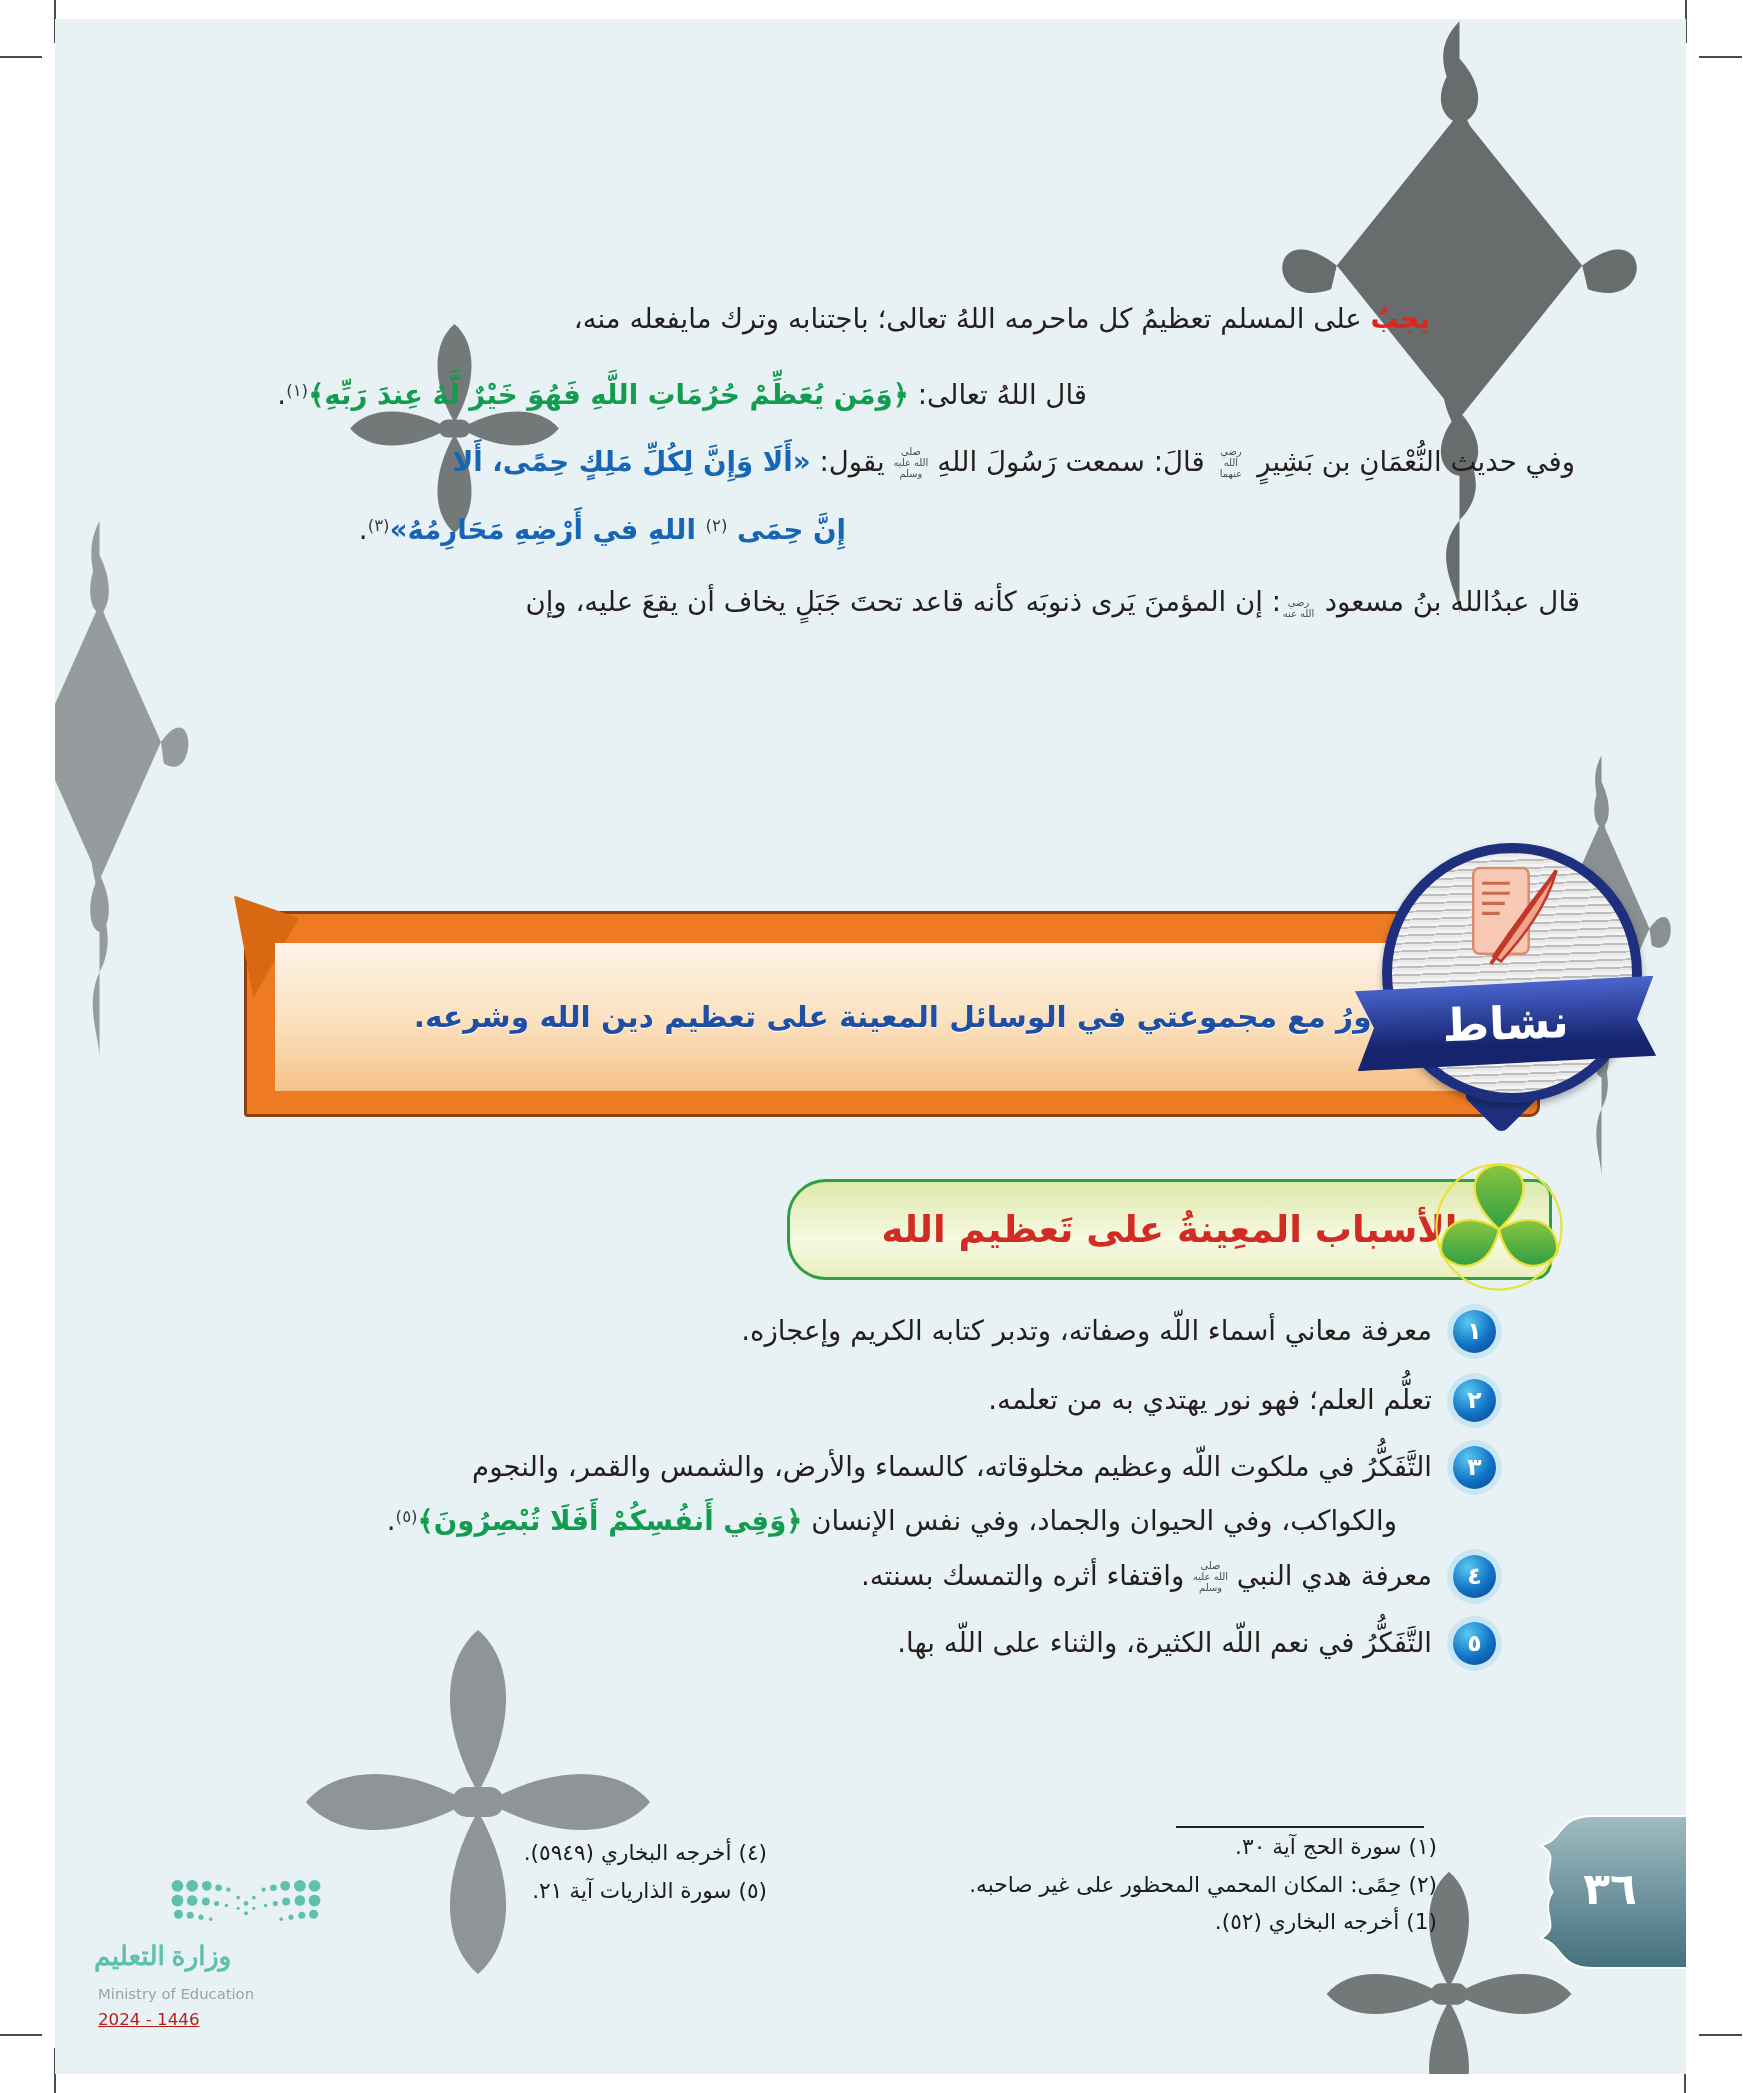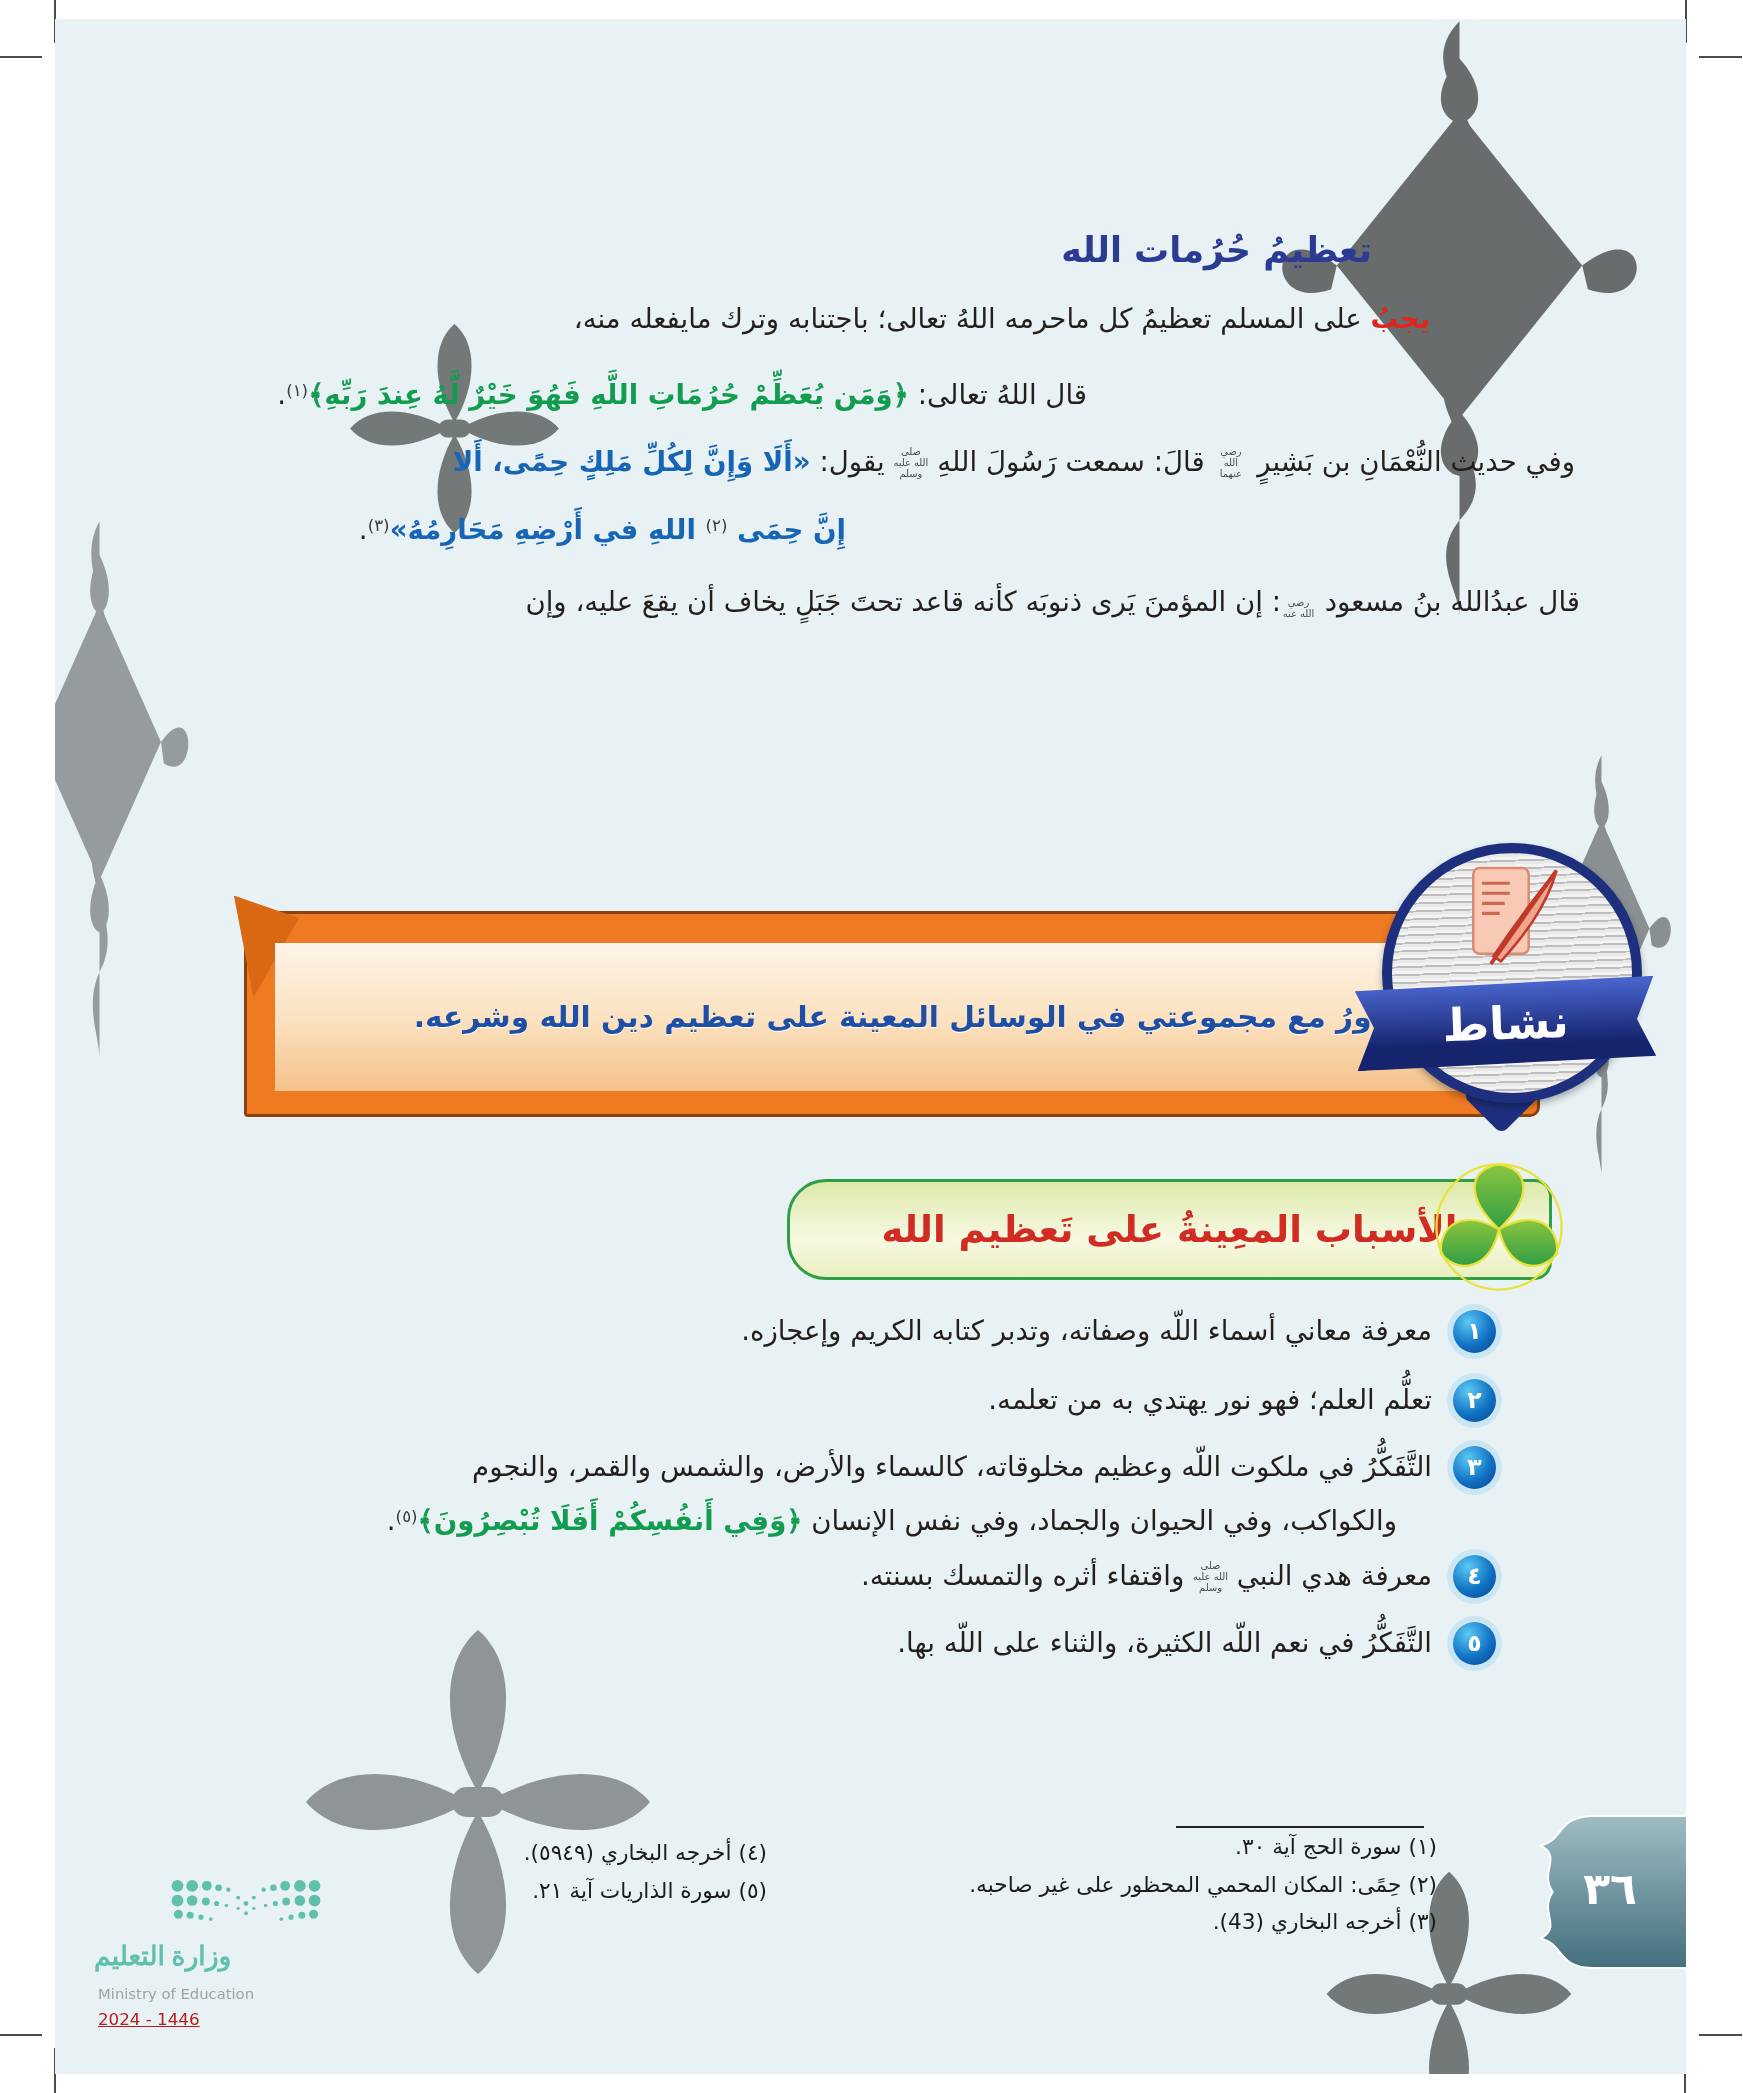--- a/index.html
+++ b/index.html
@@ -144,21 +144,20 @@
     <svg class="wm" style="left:1458px;top:729px;width:177px;height:433px;opacity:.4" viewBox="0 0 240 360" preserveAspectRatio="none">
         <use href="#orn"></use>
       </svg>
     <svg class="wm" style="left:1261px;top:1842px;width:266px;height:266px;opacity:.5" viewBox="0 0 200 200">
         <use href="#flower"></use>
       </svg>
     <svg class="wm" style="left:-69px;top:493px;width:227px;height:552px;opacity:.35" viewBox="0 0 240 360" preserveAspectRatio="none">
         <use href="#orn"></use>
       </svg>
 
-    <div class="line t-title">تعظيمُ حُرُمات الله</div>
 
     <div class="line t-p1l1">
       <span class="red">يجبُ</span><span> على المسلم تعظيمُ كل ماحرمه اللهُ تعالى؛ باجتنابه وترك مايفعله منه،</span>
     </div>
     <div class="line t-p1l2">
       <span>قال اللهُ تعالى: </span><span class="green">﴿وَمَن يُعَظِّمْ حُرُمَاتِ اللَّهِ فَهُوَ خَيْرٌ لَّهُ عِندَ رَبِّهِ﴾</span><span class="sup">(١)</span><span>.</span>
     </div>
 
     <div class="line t-hl1">
       <span>وفي حديث النُّعْمَانِ بن بَشِيرٍ </span><span class="hon">رضي الله عنهما</span><span> قالَ: سمعت رَسُولَ اللهِ </span><span class="hon">صلى الله عليه وسلم</span><span> يقول: </span><span class="blue">«أَلَا وَإِنَّ لِكُلِّ مَلِكٍ حِمًى، أَلا</span>
@@ -226,21 +225,21 @@
     <div class="line rline r4">
       <span>معرفة هدي النبي </span><span class="hon">صلى الله عليه وسلم</span><span> واقتفاء أثره والتمسك بسنته.</span>
     </div>
 
     <div class="rnum n5">٥</div>
     <div class="line rline r5">التَّفَكُّرُ في نعم اللّه الكثيرة، والثناء على اللّه بها.</div>
 
     <div class="fnsep"></div>
     <div class="fn fnr fr1">(١) سورة الحج آية ٣٠.</div>
     <div class="fn fnr fr2">(٢) حِمًى: المكان المحمي المحظور على غير صاحبه.</div>
-    <div class="fn fnr fr3">(٣) أخرجه البخاري (43).</div>
+    <div class="fn fnr fr3">(1) أخرجه البخاري (٥٢).</div>
     <div class="fn fnl fl1">(٤) أخرجه البخاري (٥٩٤٩).</div>
     <div class="fn fnl fl2">(٥) سورة الذاريات آية ٢١.</div>
 
     <div class="pagebadge">
       <svg width="156" height="164" viewBox="0 0 158 166">
         <defs>
           <linearGradient id="tg" x1="0" y1="0" x2="0" y2="1">
             <stop offset="0" stop-color="#9fbcc2"></stop>
               <stop offset="1" stop-color="#44707e"></stop>
           </linearGradient>

